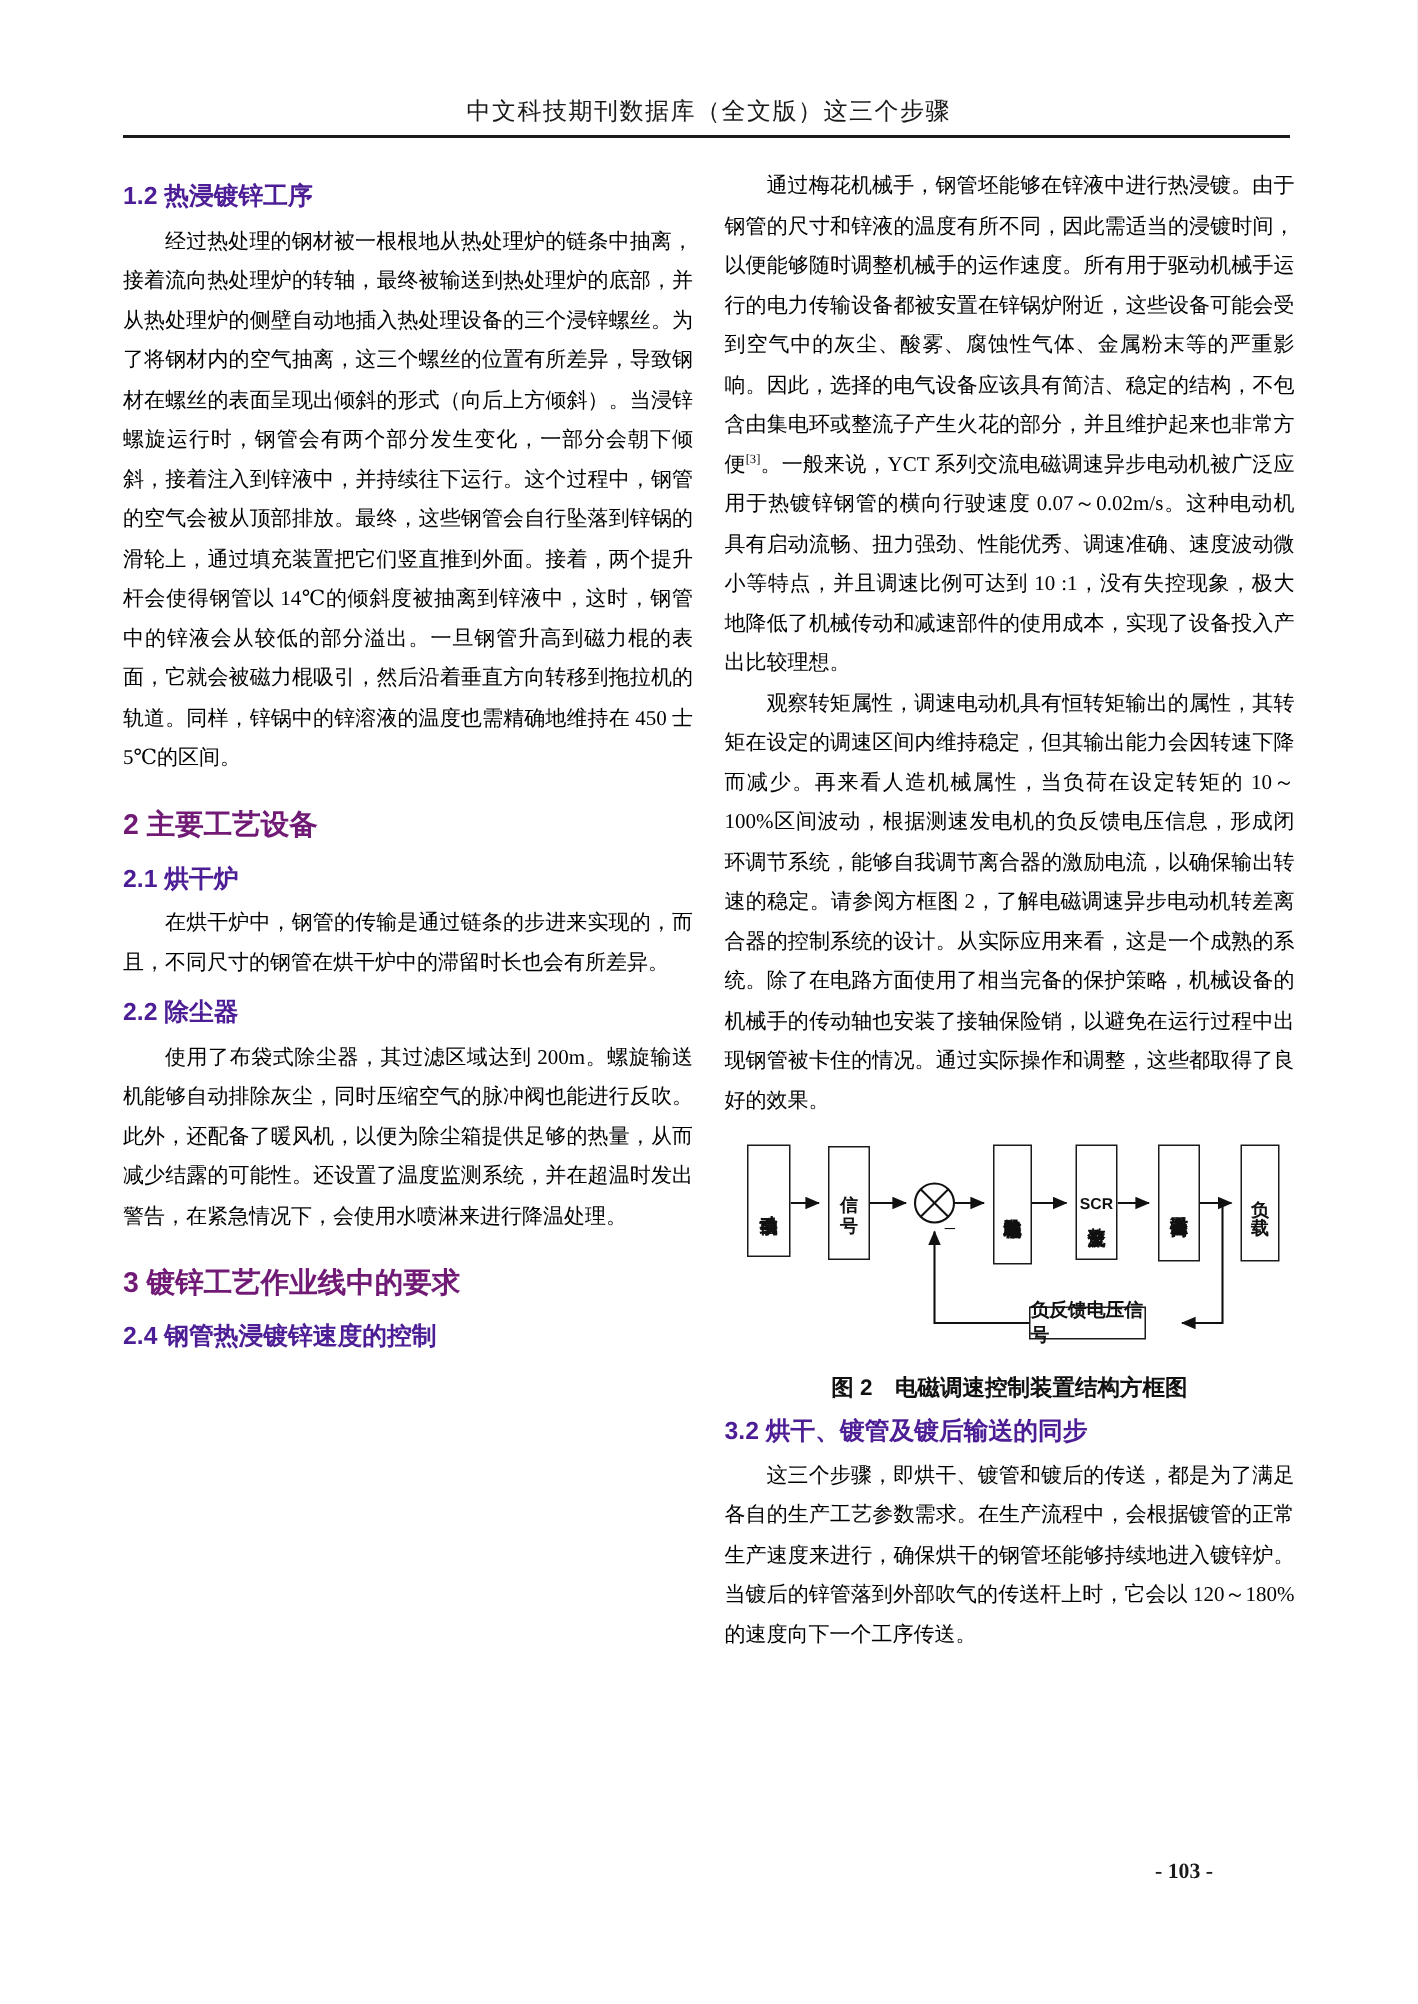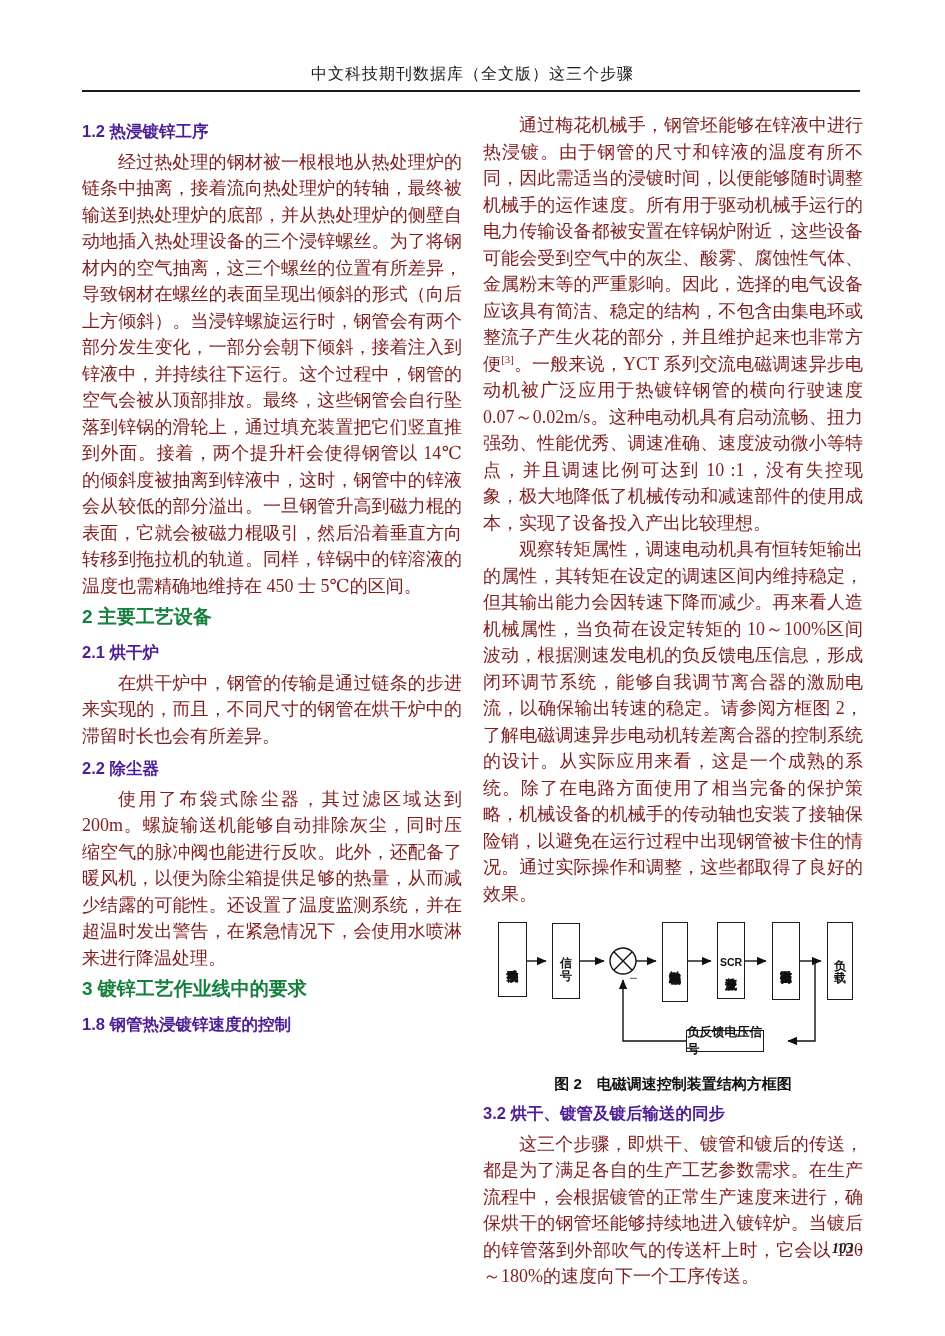--- a/index.html
+++ b/index.html
@@ -14,27 +14,27 @@
     text-align:center;font-size:16px;letter-spacing:1px;color:#1a1a1a;
   }
   .header-rule{
     position:absolute;top:90px;left:82px;width:778px;height:0;
     border-top:2px solid #1a1a1a;
   }
   .col{position:absolute;top:112px;width:380px;}
   .col-left{left:82px;}
   .col-right{left:483px;}
   p.p{
-    margin:0;font-size:18px;line-height:26.5px;text-align:justify;
-    text-indent:2em;color:#7f1d1d;
+    margin:0;font-size:14px;line-height:26.5px;text-align:justify;
+    text-indent:2em;color:#000000;
   }
   p.p sup{font-size:0.6em;vertical-align:super;line-height:0;}
   h2.h2{
-    margin:4px 0 8px;font-size:19px;line-height:28px;font-weight:bold;
-    font-family:"Liberation Sans","DejaVu Sans",sans-serif;color:#15803d;
+    margin:17px 0 8px;font-size:19px;line-height:28px;font-weight:bold;
+    font-family:"Liberation Sans","DejaVu Sans",sans-serif;color:#701a75;
   }
   h3.h3{
     margin:6px 0 4px;font-size:16.5px;line-height:26.5px;font-weight:bold;
     font-family:"Liberation Sans","DejaVu Sans",sans-serif;color:#4c1d95;
   }
   
   .figure{margin-top:8px;}
   .diagram{position:relative;width:380px;height:152px;}
   .dbox{
     position:absolute;border:1.5px solid #1a1a1a;background:#fff;
@@ -52,42 +52,42 @@
   .b5{left:289px;top:7px;width:28px;height:78px;}
   .b6{left:344px;top:7px;width:26px;height:78px;}
   .b6 .vtext{letter-spacing:12px;}
   .fb{left:203px;top:115px;width:78px;height:22px;font-size:12.5px;}
   .connector-svg{position:absolute;left:0;top:0;}
   .fig-caption{
     margin:8px 0 0;text-align:center;font-size:15px;font-weight:bold;
     font-family:"Liberation Sans","DejaVu Sans",sans-serif;color:#111;
   }
   .footer-page{
-    position:absolute;top:1240px;left:770px;width:92px;text-align:right;
-    font-size:14.5px;font-weight:600;color:#1a1a1a;font-style:italic;
+    position:absolute;top:1240px;left:770px;width:92px;text-align:left;
+    font-size:14.5px;font-weight:600;color:#1a1a1a;
   }
 </style>
 </head>
 <body>
 
 <div class="page">
 
   <div class="header-title">中文科技期刊数据库（全文版）这三个步骤</div>
   <div class="header-rule"></div>
 
   <div class="col col-left" id="left-col">
       <h3 class="h3">1.2 热浸镀锌工序</h3>
       <p class="p">经过热处理的钢材被一根根地从热处理炉的链条中抽离，接着流向热处理炉的转轴，最终被输送到热处理炉的底部，并从热处理炉的侧壁自动地插入热处理设备的三个浸锌螺丝。为了将钢材内的空气抽离，这三个螺丝的位置有所差异，导致钢材在螺丝的表面呈现出倾斜的形式（向后上方倾斜）。当浸锌螺旋运行时，钢管会有两个部分发生变化，一部分会朝下倾斜，接着注入到锌液中，并持续往下运行。这个过程中，钢管的空气会被从顶部排放。最终，这些钢管会自行坠落到锌锅的滑轮上，通过填充装置把它们竖直推到外面。接着，两个提升杆会使得钢管以 14℃的倾斜度被抽离到锌液中，这时，钢管中的锌液会从较低的部分溢出。一旦钢管升高到磁力棍的表面，它就会被磁力棍吸引，然后沿着垂直方向转移到拖拉机的轨道。同样，锌锅中的锌溶液的温度也需精确地维持在 450 士 5℃的区间。</p>
       <h2 class="h2">2 主要工艺设备</h2>
       <h3 class="h3">2.1 烘干炉</h3>
       <p class="p">在烘干炉中，钢管的传输是通过链条的步进来实现的，而且，不同尺寸的钢管在烘干炉中的滞留时长也会有所差异。</p>
       <h3 class="h3">2.2 除尘器</h3>
       <p class="p">使用了布袋式除尘器，其过滤区域达到 200m。螺旋输送机能够自动排除灰尘，同时压缩空气的脉冲阀也能进行反吹。此外，还配备了暖风机，以便为除尘箱提供足够的热量，从而减少结露的可能性。还设置了温度监测系统，并在超温时发出警告，在紧急情况下，会使用水喷淋来进行降温处理。</p>
       <h2 class="h2">3 镀锌工艺作业线中的要求</h2>
-      <h3 class="h3">1.8 钢管热浸镀锌速度的控制</h3>
+      <h3 class="h3">2.4 钢管热浸镀锌速度的控制</h3>
     </div>
 
   <div class="col col-right">
     <div id="right-col-before">
         <p class="p">通过梅花机械手，钢管坯能够在锌液中进行热浸镀。由于钢管的尺寸和锌液的温度有所不同，因此需适当的浸镀时间，以便能够随时调整机械手的运作速度。所有用于驱动机械手运行的电力传输设备都被安置在锌锅炉附近，这些设备可能会受到空气中的灰尘、酸雾、腐蚀性气体、金属粉末等的严重影响。因此，选择的电气设备应该具有简洁、稳定的结构，不包含由集电环或整流子产生火花的部分，并且维护起来也非常方便<sup>[3]</sup>。一般来说，YCT 系列交流电磁调速异步电动机被广泛应用于热镀锌钢管的横向行驶速度 0.07～0.02m/s。这种电动机具有启动流畅、扭力强劲、性能优秀、调速准确、速度波动微小等特点，并且调速比例可达到 10 :1，没有失控现象，极大地降低了机械传动和减速部件的使用成本，实现了设备投入产出比较理想。</p>
         <p class="p">观察转矩属性，调速电动机具有恒转矩输出的属性，其转矩在设定的调速区间内维持稳定，但其输出能力会因转速下降而减少。再来看人造机械属性，当负荷在设定转矩的 10～100%区间波动，根据测速发电机的负反馈电压信息，形成闭环调节系统，能够自我调节离合器的激励电流，以确保输出转速的稳定。请参阅方框图 2，了解电磁调速异步电动机转差离合器的控制系统的设计。从实际应用来看，这是一个成熟的系统。除了在电路方面使用了相当完备的保护策略，机械设备的机械手的传动轴也安装了接轴保险销，以避免在运行过程中出现钢管被卡住的情况。通过实际操作和调整，这些都取得了良好的效果。</p>
       </div>
 
     <div class="figure">
       <div class="diagram">

